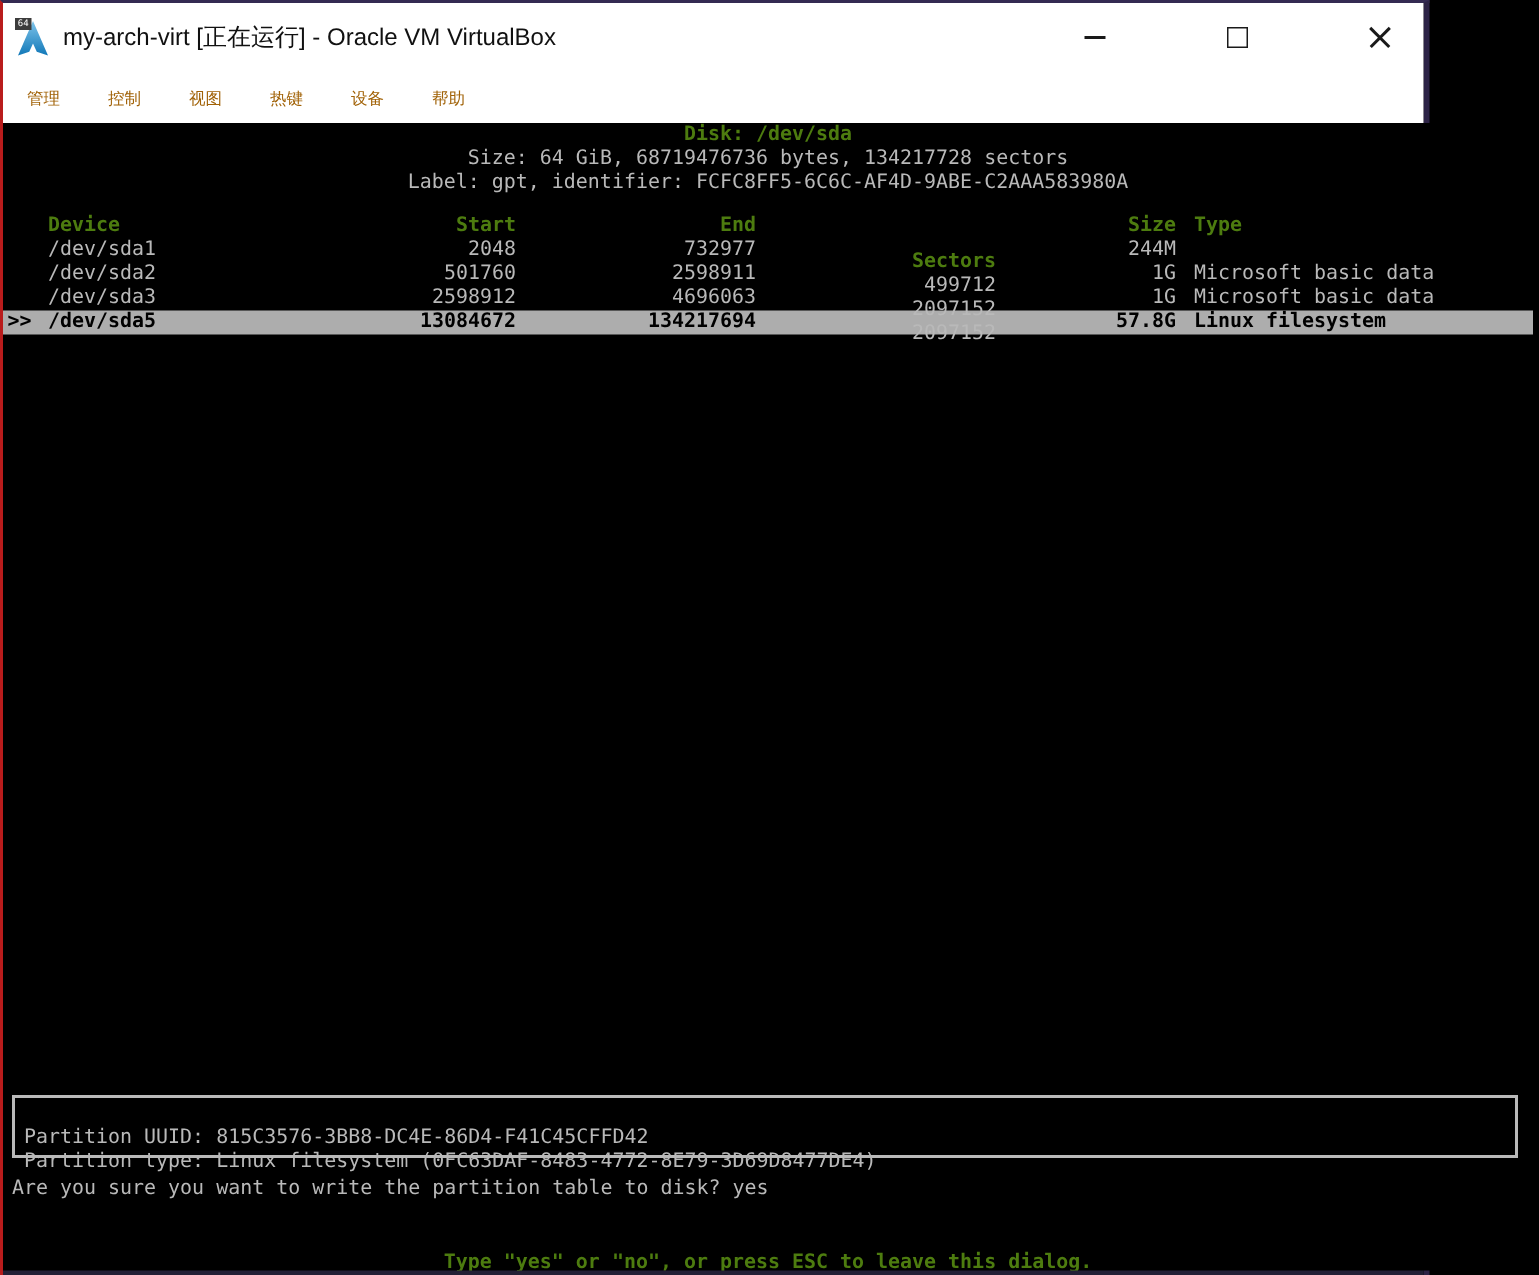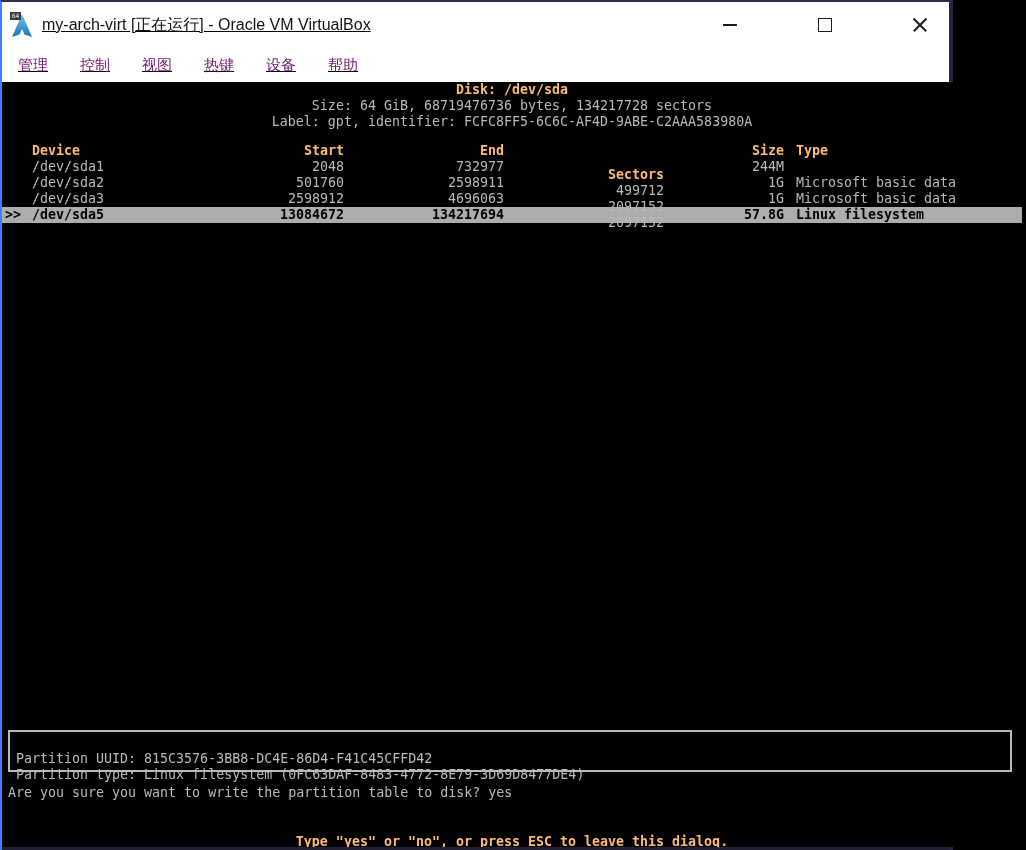--- a/index.html
+++ b/index.html
@@ -1,22 +1,22 @@
 <!DOCTYPE html>
 <html><head>
 <meta charset="utf-8">
 <style>
   * { margin:0; padding:0; box-sizing:border-box; }
   html,body { width:1026px; height:850px; background:#000; overflow:hidden; }
   body { font-family:"Liberation Sans", sans-serif; }
 
   .window {
     position:relative; width:953px; height:850px;
-    border-left:2px solid #3b82f6; border-right:4px solid #2d2346;
-    border-top:2px solid #342a52; background:#000;text-decoration:underline;
+    border-left:2px solid #b91c1c; border-right:4px solid #2d2346;
+    border-top:2px solid #342a52; background:#000;
   }
   .titlebar {
     height:46px; background:#ffffff; display:flex; align-items:center;
     padding-left:8px;
   }
   .vm-icon { position:relative; width:24px; height:26px; flex:0 0 auto; }
   .vm-icon-badge {
     position:absolute; left:0; top:0; width:11px; height:8px; background:#3c3c3c;
     color:#fff; font-size:6px; line-height:8px; text-align:center;
     font-family:"DejaVu Sans Mono", monospace; z-index:2;
@@ -31,28 +31,28 @@
   .glyph-max { width:14px; height:14px; border:1px solid #1a1a1a; }
   .glyph-close { position:relative; width:16px; height:16px; }
   .glyph-close i { position:absolute; left:-1px; top:7px; width:18px; height:1.5px; background:#1a1a1a; }
   .glyph-close i:first-child { transform:rotate(45deg); }
   .glyph-close i:last-child  { transform:rotate(-45deg); }
 
   .menubar {
     height:34px; background:#ffffff; display:flex; align-items:center;
     padding-left:16px; gap:32px;
   }
-  .menu-item { font-size:15px; color:#701a75; cursor:default; }
+  .menu-item { font-size:11px; color:#a16207; cursor:default; }
 
   .terminal {
     position:relative; width:1020px; height:765px; background:#000;
     font-family:"DejaVu Sans Mono", monospace; font-size:13.3px; line-height:16px;
     color:#b9b9b9;
   }
-  .bright { color:#fdba74; font-weight:bold; }
+  .bright { color:#4d7c0f; font-weight:bold; }
   .disk-header { position:absolute; top:0; left:0; width:100%; text-align:center; }
   .disk-header div { height:16px; }
 
   .ptable { position:absolute; top:61px; left:0; width:100%; }
   .trow { display:flex; height:16px; white-space:nowrap; }
   .trow.selected { background:#adadad; color:#000; font-weight:bold; }
   .c-pointer { width:30px; padding-left:3px; }
   .c-device  { width:128px; }
   .c-start   { width:184px; text-align:right; }
   .c-end     { width:160px; text-align:right; }

